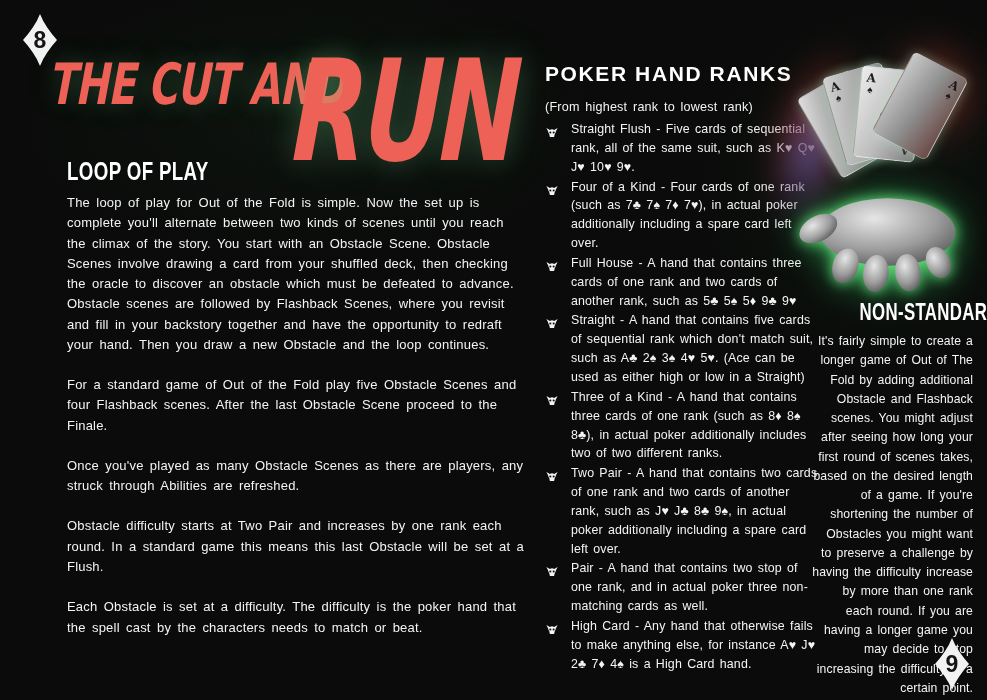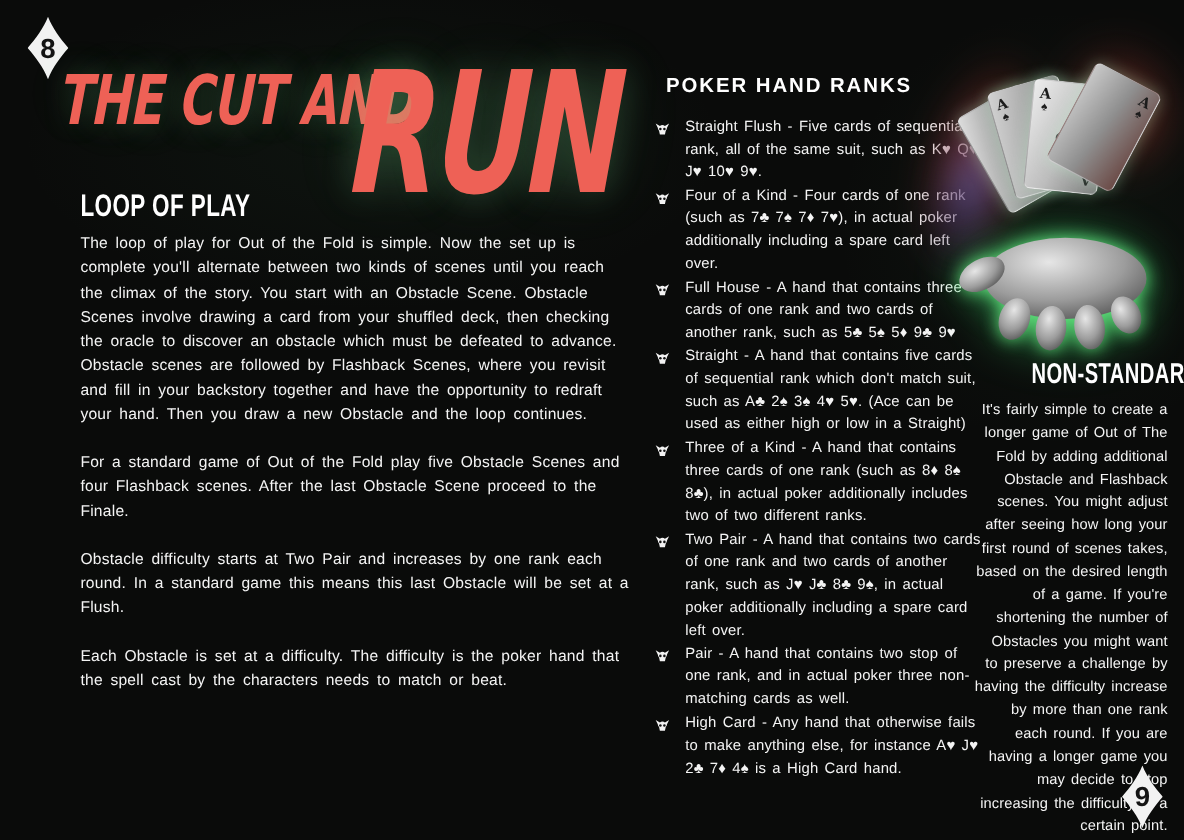--- a/index.html
+++ b/index.html
@@ -42,21 +42,21 @@
     font-weight:bold;font-size:26px;line-height:1;
     letter-spacing:0.5px;white-space:nowrap;color:#fff;
   }
   
   .left-col{position:absolute;left:67px;top:158px;width:458px;}
   .left-col .display-heading{transform:scaleX(0.72);transform-origin:left top;margin-bottom:9px;}
   .body-text{font-size:13px;line-height:1.56;letter-spacing:0.2px;word-spacing:2.5px;color:#f4f4f4;}
   .left-col p{margin:0 0 20px 0;}
   
   .mid-col{position:absolute;left:545px;top:62px;width:276px;}
-  .mid-heading{font-weight:bold;font-size:17px;letter-spacing:1.6px;margin:0 0 14px 10px;white-space:nowrap;}
+  .mid-heading{font-weight:bold;font-size:21px;letter-spacing:1.6px;margin:0 0 14px 0;white-space:nowrap;}
   .mid-sub{font-size:12.6px;letter-spacing:0.2px;word-spacing:2px;margin:0 0 6px 0;color:#f4f4f4;}
   .rank-list{margin:0;padding:0;list-style:none;}
   .rank-item{display:flex;align-items:flex-start;margin:0 0 1px 0;}
   .rank-bullet{flex:0 0 26px;padding-top:4px;}
   .rank-text{flex:1;font-size:12.4px;line-height:1.52;letter-spacing:0.15px;word-spacing:1.6px;color:#f4f4f4;}
   
   .right-col{position:absolute;right:14px;top:300px;width:162px;text-align:right;}
   .right-col .display-heading{font-size:24px;transform:scaleX(0.70);transform-origin:right top;margin-bottom:8px;}
   .right-col p{margin:0;font-size:12.2px;line-height:1.58;letter-spacing:0.1px;word-spacing:1.6px;color:#f4f4f4;}
   
@@ -93,27 +93,29 @@
   </div>
 
   <div class="title-line1">THE CUT AND</div>
   <div class="title-line2">RUN</div>
 
   <div class="left-col">
     <div class="display-heading">LOOP OF PLAY</div>
     <div class="body-text">
       <p>The loop of play for Out of the Fold is simple. Now the set up is complete you'll alternate between two kinds of scenes until you reach the climax of the story. You start with an Obstacle Scene. Obstacle Scenes involve drawing a card from your shuffled deck, then checking the oracle to discover an obstacle which must be defeated to advance. Obstacle scenes are followed by Flashback Scenes, where you revisit and fill in your backstory together and have the opportunity to redraft your hand. Then you draw a new Obstacle and the loop continues.</p>
       <p>For a standard game of Out of the Fold play five Obstacle Scenes and four Flashback scenes. After the last Obstacle Scene proceed to the Finale.</p>
+      <p>Once you've played as many Obstacle Scenes as there are players, any struck through Abilities are refreshed.</p>
       <p>Obstacle difficulty starts at Two Pair and increases by one rank each round. In a standard game this means this last Obstacle will be set at a Flush.</p>
       <p>Each Obstacle is set at a difficulty. The difficulty is the poker hand that the spell cast by the characters needs to match or beat.</p>
     </div>
   </div>
 
   <div class="mid-col">
     <div class="mid-heading">POKER HAND RANKS</div>
+    <p class="mid-sub">(From highest rank to lowest rank)</p>
     <ul class="rank-list">
       <li class="rank-item">
         <span class="rank-bullet"><svg width="14" height="11" viewBox="0 0 20 15">
               <path d="M2 1 L7 4 A4.6 4.6 0 0 1 13 4 L18 1 L15.5 6 A5 5 0 0 1 14 9.5 L13 14 L7 14 L6 9.5 A5 5 0 0 1 4.5 6 Z" fill="#f2f2f2"></path>
               <circle cx="7.6" cy="7.6" r="1.5" fill="#111"></circle>
               <circle cx="12.4" cy="7.6" r="1.5" fill="#111"></circle>
             </svg></span>
         <span class="rank-text">Straight Flush - Five cards of sequential rank, all of the same suit, such as K♥ Q♥ J♥ 10♥ 9♥.</span>
       </li>
       <li class="rank-item">

